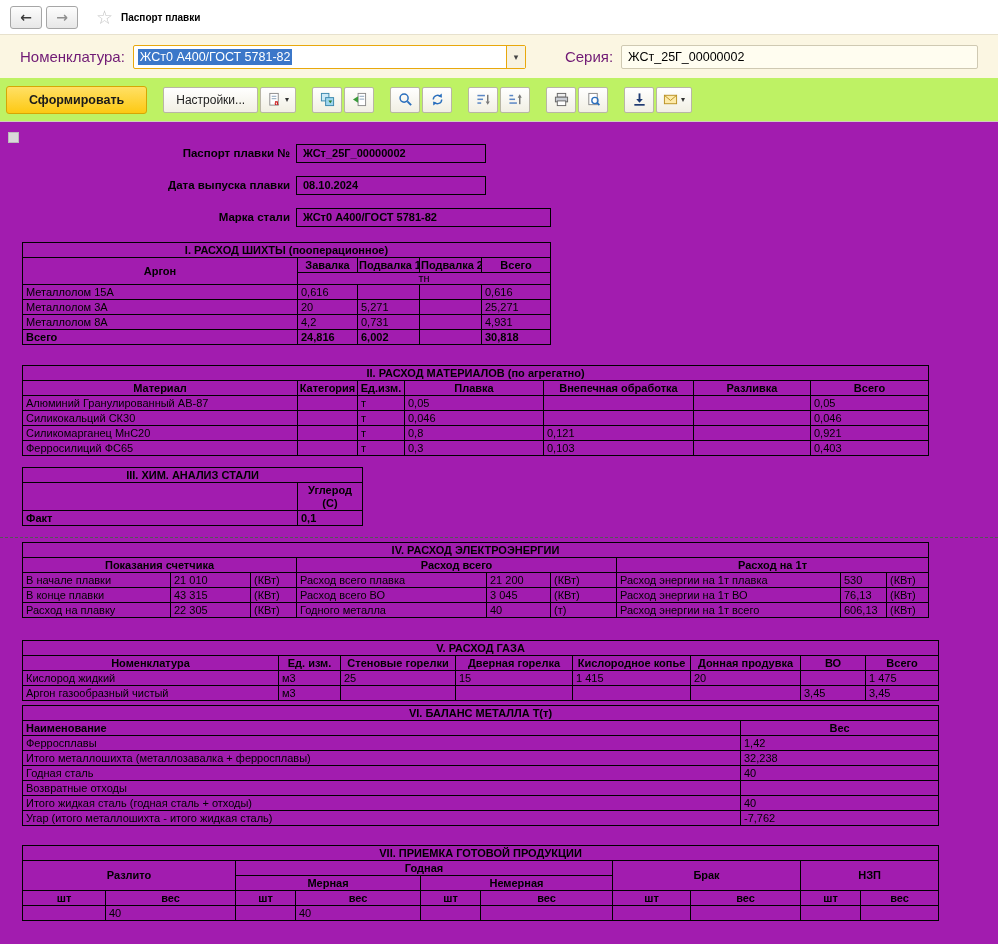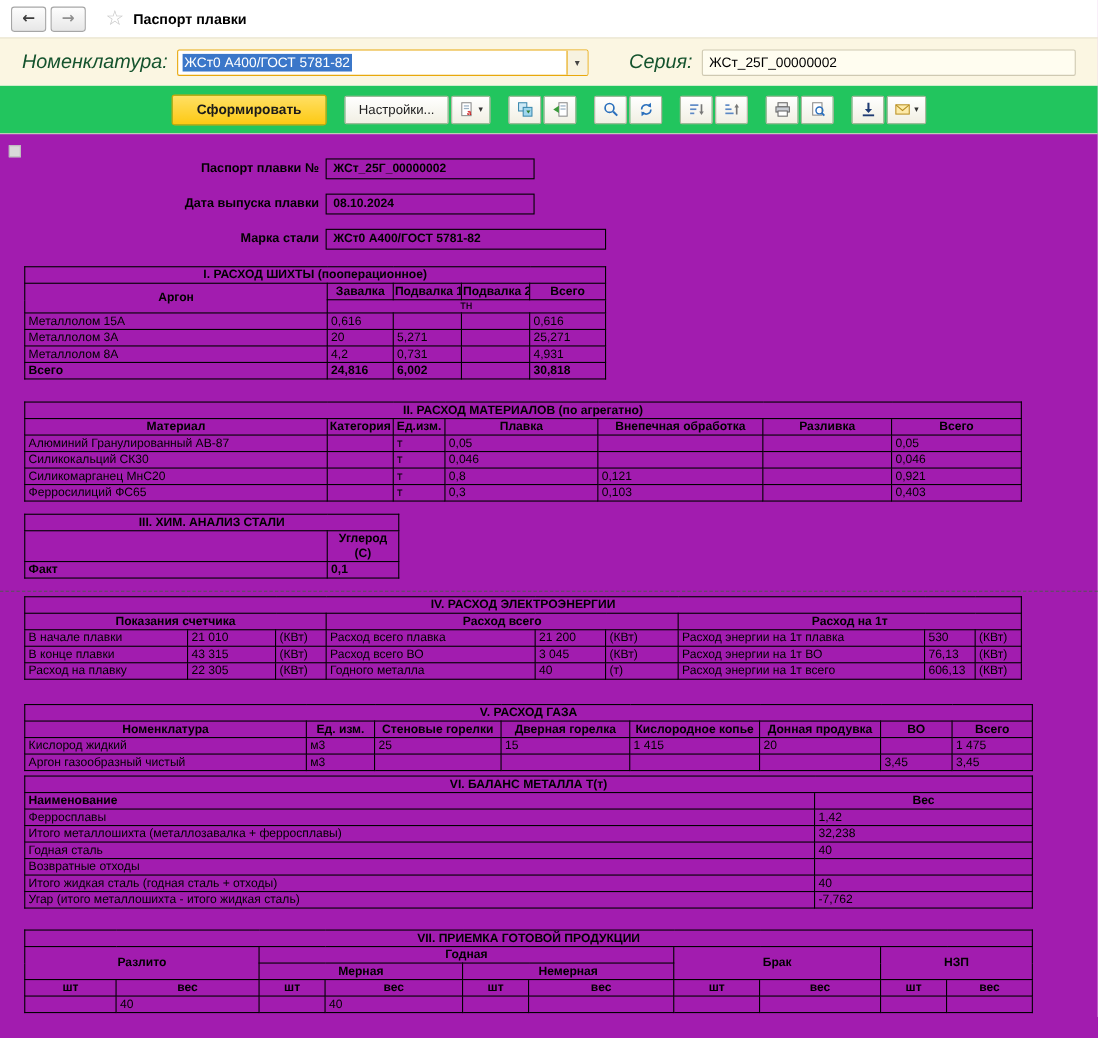--- a/index.html
+++ b/index.html
@@ -13,48 +13,48 @@
   
   .app-header { height:34px; display:flex; align-items:center; padding:0 10px; background:#fff; }
   .nav-btn {
     width:32px; height:23px; border:1px solid #a6a6a6; border-radius:3px;
     background:linear-gradient(#fdfdfd,#e7e7e7); font-size:14px; font-weight:bold; color:#3c3c3c;
     display:inline-flex; align-items:center; justify-content:center; padding:0; margin-right:4px; cursor:pointer;
     font-family:"DejaVu Sans", sans-serif;
   }
   .nav-btn.fwd { color:#8f8f8f; }
   .star { font-size:19px; color:#c4c4c4; margin:0 8px 0 14px; cursor:pointer; font-family:"DejaVu Sans",sans-serif; }
-  .app-title { font-size:13px; font-weight:bold; }
+  .app-title { font-size:10px; font-weight:bold; }
 
   
   .filter-bar {
     background:#fbf6e2; border-top:1px solid #e7e1cd;
     height:44px; display:flex; align-items:center; padding:0 20px;
   }
-  .f-label { font-size:18px; color:#14532d; margin-right:8px;font-style:italic; }
+  .f-label { font-size:15px; color:#701a75; margin-right:8px; }
   .combo {
     width:424px; height:24px; border:1px solid #e8a80c; background:#fff;
     display:flex; align-items:center; border-radius:2px;
   }
   .combo-text { flex:1; font-size:12.5px; padding:2px 4px; white-space:nowrap; overflow:hidden; }
   .combo-text .sel { background:#3b77c9; color:#fff; padding:1px 2px; }
   .combo-btn {
     width:19px; height:100%; border-left:1px solid #e8a80c; background:#f7f2e0;
     display:flex; align-items:center; justify-content:center; font-size:9px; color:#444; cursor:pointer;
   }
   .series-input {
     width:384px; height:24px; border:1px solid #cfc9b2; background:#fffdf0;
     font-family:"Liberation Sans",sans-serif; font-size:12.5px; padding:2px 6px; border-radius:2px;
   }
   .f-spacer { width:42px; }
 
   
   .toolbar {
-    background:#22c55e; border-bottom:1px solid #cfccbf;
-    height:44px; display:flex; align-items:center; padding:0 6px;justify-content:center;
+    background:#bef264; border-bottom:1px solid #cfccbf;
+    height:44px; display:flex; align-items:center; padding:0 6px;
   }
   .btn-generate {
     background:linear-gradient(#ffe065,#fdc913); border:1px solid #d6a604; border-radius:3px;
     font-family:"Liberation Sans",sans-serif; font-weight:bold; font-size:12.5px; color:#1a1a1a;
     height:28px; padding:0 22px; cursor:pointer;
   }
   .tb-group { display:flex; gap:2px; margin-left:16px; }
   .btn {
     border:1px solid #b9b6a5; border-radius:2px; background:linear-gradient(#ffffff,#f1efe3);
     height:26px; display:inline-flex; align-items:center; justify-content:center;

